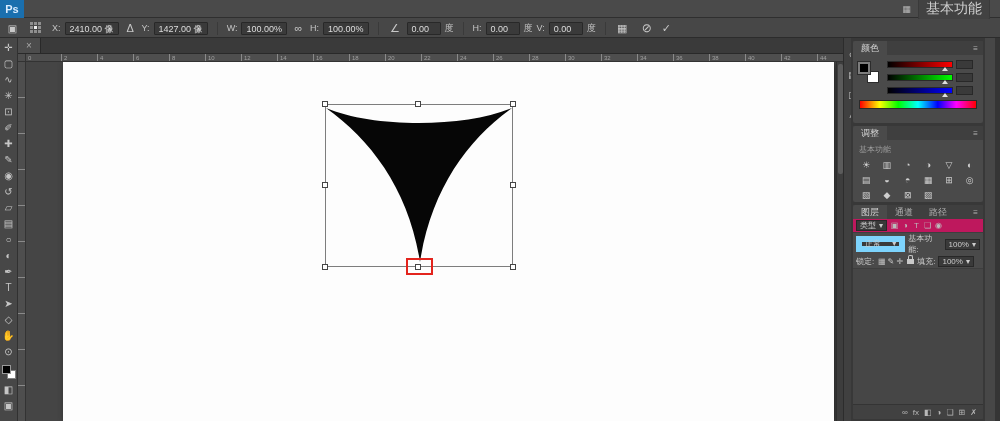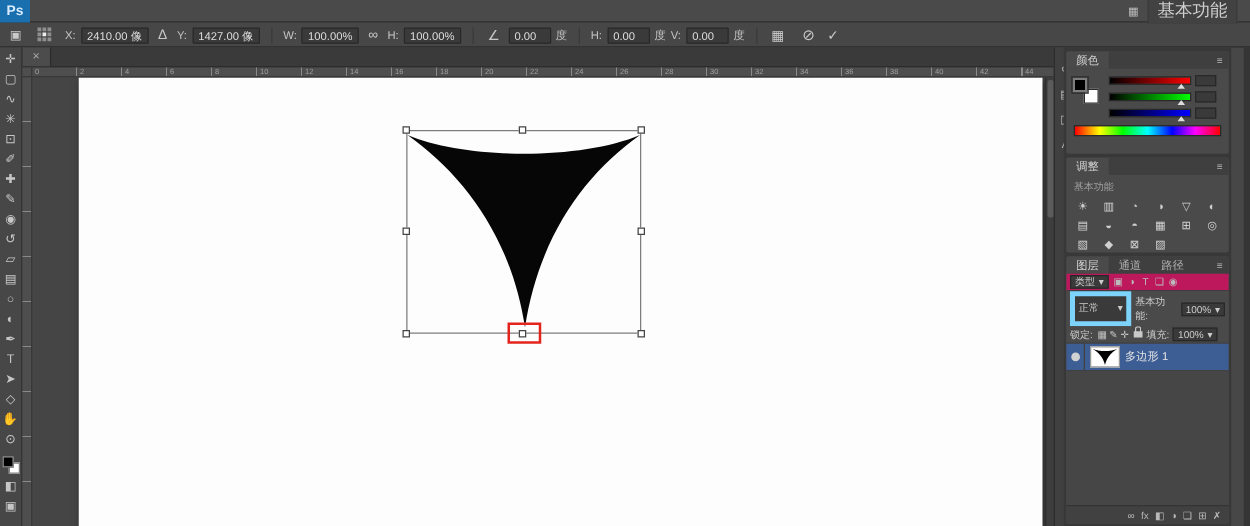--- a/index.html
+++ b/index.html
@@ -120,21 +120,21 @@
   .adj-icon{height:12px;line-height:12px;text-align:center;font-size:9px;color:#cfcfcf}
 
   
   .layers-panel{top:167px;height:214px;display:flex;flex-direction:column}
   .layers-panel .p-head{flex:0 0 14px}
   .lp-filter{flex:0 0 14px;display:flex;align-items:center;gap:2px;padding:0 3px;font-size:8px;
              border-bottom:1px solid #3e3e3e;background:#be185d}
   .lp-box{background:#3a3a3a;border:1px solid #282828;padding:0 3px;height:11px;line-height:9px;display:inline-flex;gap:3px;align-items:center}
   .lp-ficon{width:11px;text-align:center;color:#bbbbbb;font-size:8px}
   .lp-blend{flex:0 0 16px;display:flex;align-items:center;gap:3px;padding:0 3px;font-size:8px;background:#4a4a4a}
-  .lp-select{background:#3a3a3a;border:4px solid #7dd3fc;height:28px;line-height:10px;padding:0 3px;
+  .lp-select{background:#3a3a3a;border:6px solid #7dd3fc;height:16px;line-height:10px;padding:0 3px;
              width:50px;display:flex;justify-content:space-between;align-items:center}
   .lp-lock{flex:0 0 14px;display:flex;align-items:center;gap:3px;padding:0 3px;font-size:8px;
            border-bottom:1px solid #3e3e3e;background:#4a4a4a}
   .lock-glyph{font-size:8px;color:#c2c2c2;width:9px;text-align:center}
   .padlock{position:relative;display:inline-block;width:7px;height:5px;background:#c9c9c9}
   .padlock::before{content:"";position:absolute;left:1px;top:-4px;width:3px;height:4px;
                    border:1px solid #c9c9c9;border-bottom:0;border-radius:2px 2px 0 0}
   .layer-row{height:22px;display:flex;align-items:center;border-bottom:1px solid #404040;background:#4a4a4a}
   .layer-row.selected{background:#3d5e94}
   .eye-cell{width:15px;height:100%;display:flex;justify-content:center;align-items:center;border-right:1px solid #404040}
@@ -410,31 +410,20 @@
             <span class="lock-glyph">✛</span>
           </span>
         <span class="padlock"></span>
         <span>填充:</span>
         <span class="lp-box">
           <span>100%</span>
           <span>▾</span>
         </span>
       </div>
 
-      <div class="layer-row selected">
-        <span class="eye-cell">
-            <span class="eye"></span>
-          </span>
-        <span class="thumb">
-          <svg viewBox="0 0 22 15">
-              <path d="M1,1 C6,3.5 16,3.5 21,1 C16,4 12.5,8 11,14 C9.5,8 6,4 1,1 Z" fill="#000"></path>
-            </svg>
-        </span>
-        <span class="layer-name">多边形 1</span>
-      </div>
 
 
       <div class="lp-space"></div>
 
       <div class="lp-bottom">
 
       <span class="lb-icon">∞</span>
           <span class="lb-icon">fx</span>
           <span class="lb-icon">◧</span>
           <span class="lb-icon">◑</span>

